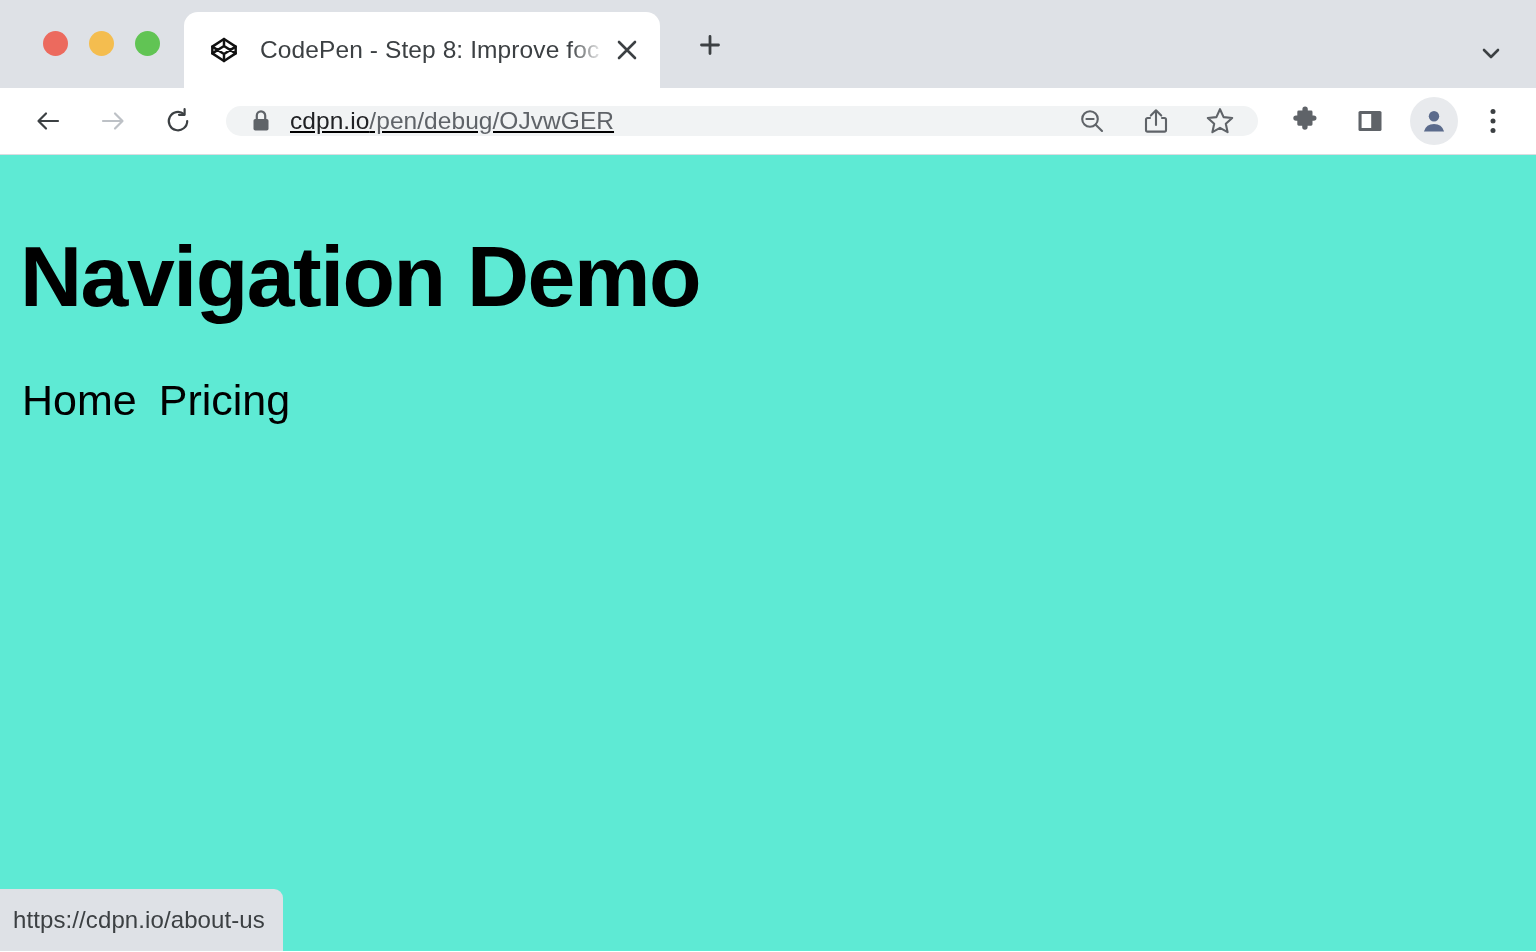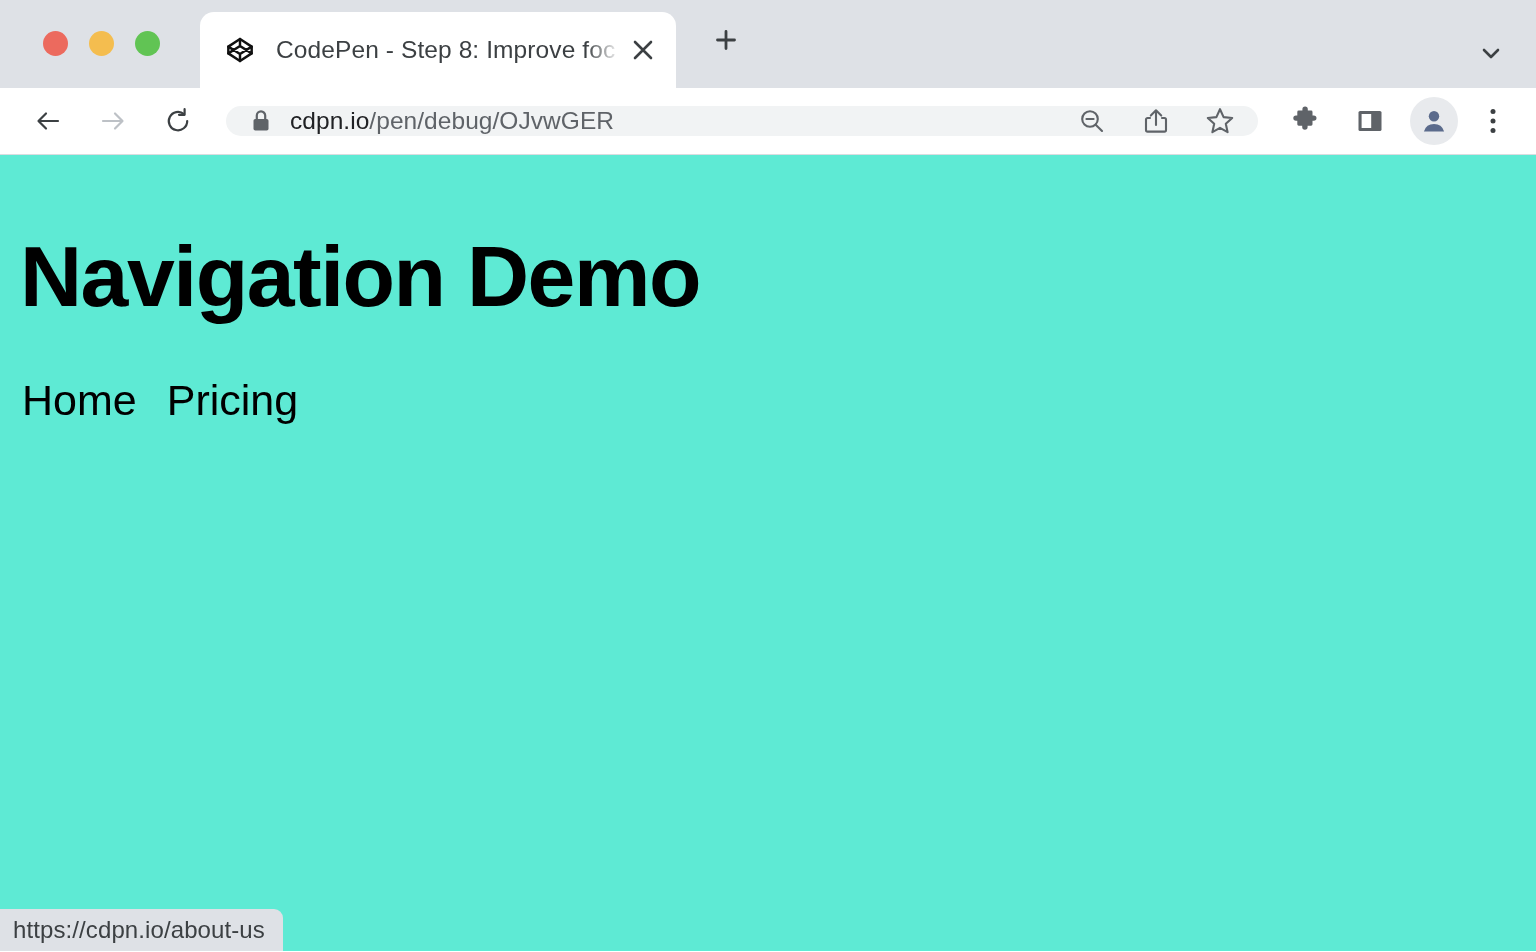--- a/index.html
+++ b/index.html
@@ -38,24 +38,24 @@
     align-items: center;
   }
   .traffic-light {
     width: 25px;
     height: 25px;
     border-radius: 50%;
   }
 
   #tab-area {
     position: absolute;
-    left: 200px;
+    left: 184px;
     bottom: 0;
     display: flex;
-    align-items: flex-start;
+    align-items: center;
   }
 
   #active-tab {
     position: relative;
     width: 476px;
     height: 76px;
     background: #ffffff;
     border-radius: 14px 14px 0 0;
     display: flex;
     align-items: center;
@@ -142,20 +142,21 @@
   #omnibox {
     position: relative;
     margin-left: 24px;
     margin-right: 24px;
     flex: 1 1 auto;
     height: 30px;
     background: #f1f3f4;
     border-radius: 24px;
     display: flex;
     align-items: center;
+    text-decoration: underline;
   }
 
   #site-lock-icon {
     margin-left: 24px;
     margin-right: 18px;
     flex: 0 0 auto;
     display: block;
   }
 
   #url-text {
@@ -242,21 +243,21 @@
 
   .nav-link {
     font-size: 43px;
     line-height: 1;
     color: #000000;
     text-decoration: none;
     white-space: nowrap;
     padding: 0;
   }
 
-  #nav-link-home { margin-right: 30px; margin-left: 4px; }
+  #nav-link-home { margin-right: 22px; margin-left: 4px; }
 
   #nav-link-about {
     color: #27409a;
     text-decoration: underline;
     text-decoration-thickness: 5px;
     text-underline-offset: 9px;
     outline: 6px solid #000000;
     outline-offset: 12px;
     margin-right: 40px;
     margin-left: 18px;
@@ -264,21 +265,21 @@
 
   #nav-link-pricing { }
   #nav-link-contact { }
 
   
   #status-bubble {
     position: absolute;
     left: 0;
     bottom: 0;
     max-width: 70%;
-    height: 42px;
+    height: 62px;
     background: #dee1e6;
     border-radius: 0 9px 0 0;
     display: flex;
     align-items: center;
     padding: 0 18px 0 13px;
   }
   #status-bubble-text {
     font-size: 24px;
     color: #3c4043;
     white-space: nowrap;

